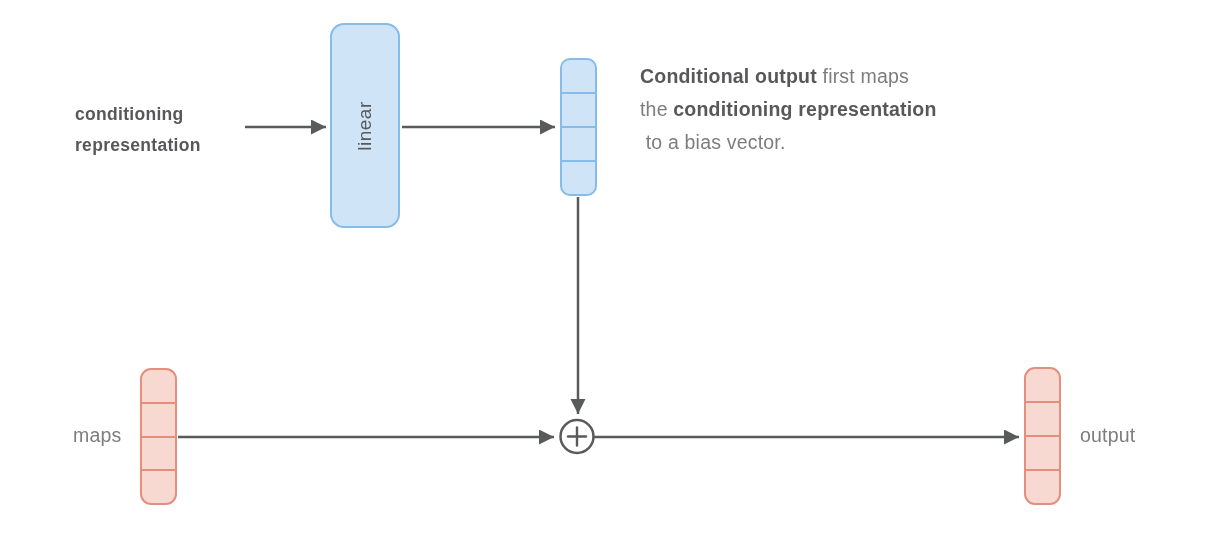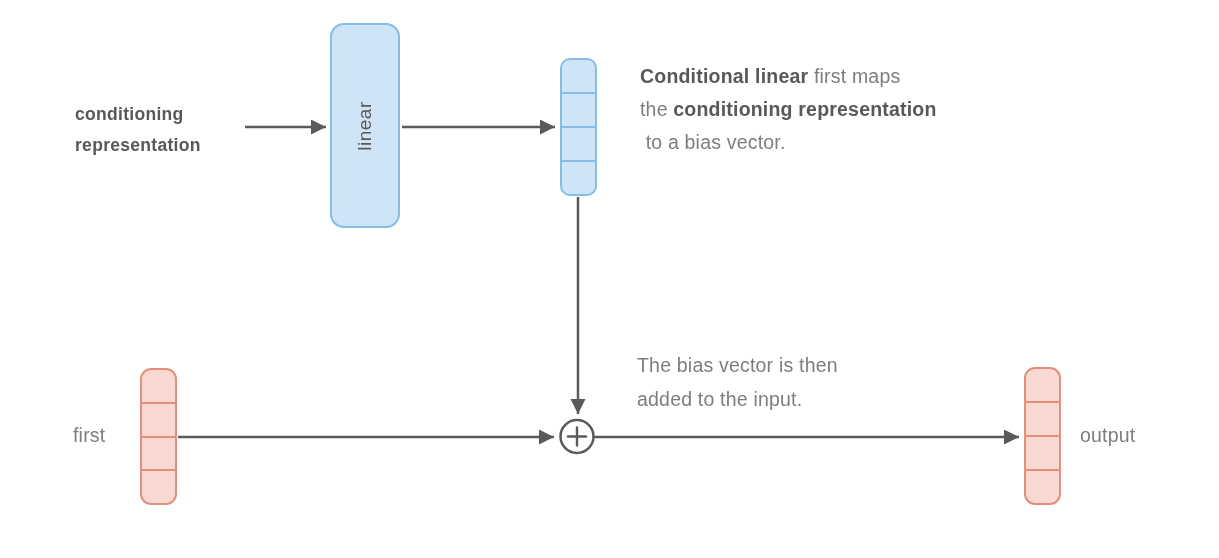--- a/index.html
+++ b/index.html
@@ -92,28 +92,26 @@
     <span class="rot-label">linear</span>
   </div>
 
   <div class="vec vec-blue" style="left:560px;top:58px;height:138px;">
       <div class="cell"></div>
       <div class="cell"></div>
       <div class="cell"></div>
       <div class="cell"></div>
     </div>
 
-  <div class="caption cap-top"><span class="b">Conditional linear</span><span> first maps
+  <div class="caption cap-top"><span class="b">Conditional output</span><span> first maps
 the </span><span class="b">conditioning representation</span><span>
  to a bias vector.</span></div>
 
-  <div class="caption cap-bottom">The bias vector is then
-added to the input.</div>
 
-  <div class="side-label" style="left:73px;top:424px;">first</div>
+  <div class="side-label" style="left:73px;top:424px;">maps</div>
 
   <div class="vec vec-red" style="left:140px;top:368px;height:137px;">
       <div class="cell"></div>
       <div class="cell"></div>
       <div class="cell"></div>
       <div class="cell"></div>
     </div>
 
   <div class="vec vec-red" style="left:1024px;top:367px;height:138px;">
       <div class="cell"></div>

